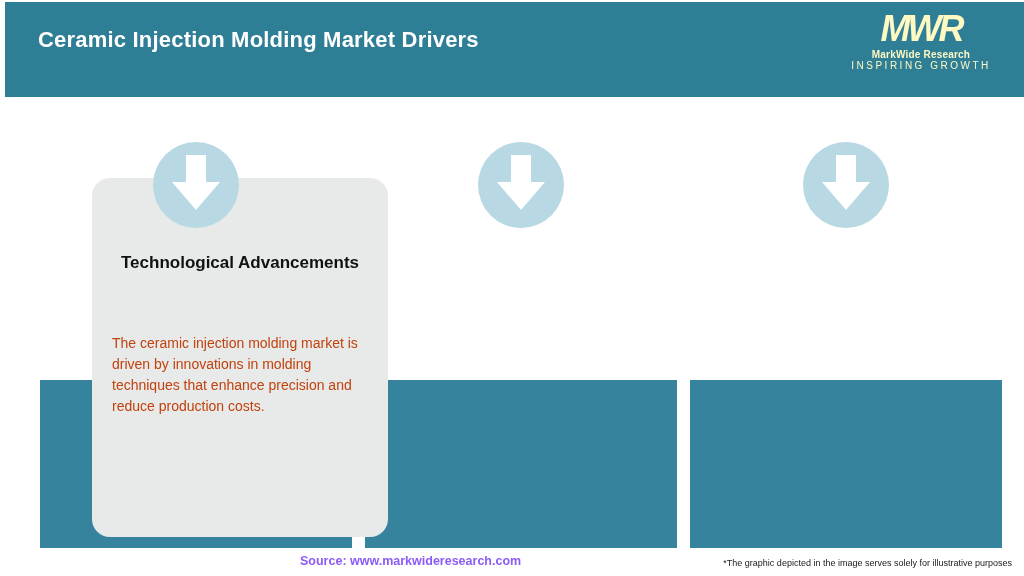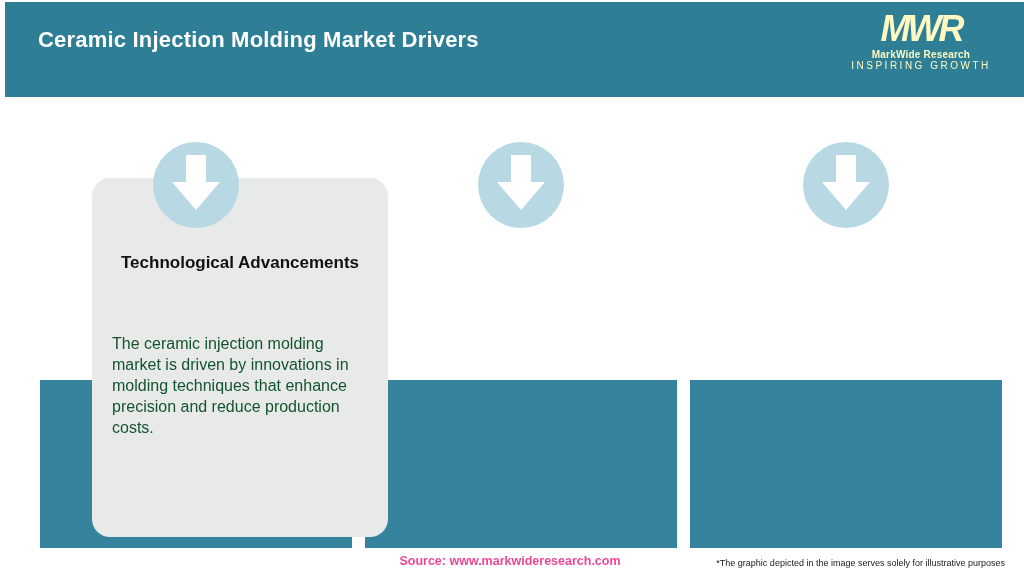--- a/index.html
+++ b/index.html
@@ -80,23 +80,23 @@
   .card-title {
     margin-top: 75px;
     text-align: center;
     font-size: 17px;
     font-weight: bold;
     color: #111111;
   }
   .card-desc {
     margin: 60px 0 0 20px;
     width: 258px;
-    font-size: 16px;
+    font-size: 14px;
     line-height: 21px;
-    color: #14532d;
+    color: #c2410c;
   }
 
   
   .circle {
     position: absolute;
     top: 142px;
     width: 86px;
     height: 86px;
     border-radius: 50%;
     background: #b8d9e4;
@@ -118,28 +118,27 @@
     border-left: 24px solid transparent;
     border-right: 24px solid transparent;
     border-top: 28px solid #ffffff;
   }
 
   
   .footer-source {
     position: absolute;
     left: 300px; top: 554px;
     width: 420px;
-    text-align: center;
     font-size: 12.5px;
     font-weight: bold;
-    color: #ec4899;
+    color: #8b5cf6;
   }
   .footer-disclaimer {
     position: absolute;
-    right: 19px; top: 558px;
+    right: 12px; top: 558px;
     font-size: 9px;
     color: #1a1a1a;
     margin-left: 12px;
   }
 </style>
 </head>
 <body>
 
 <div class="stage">
 

